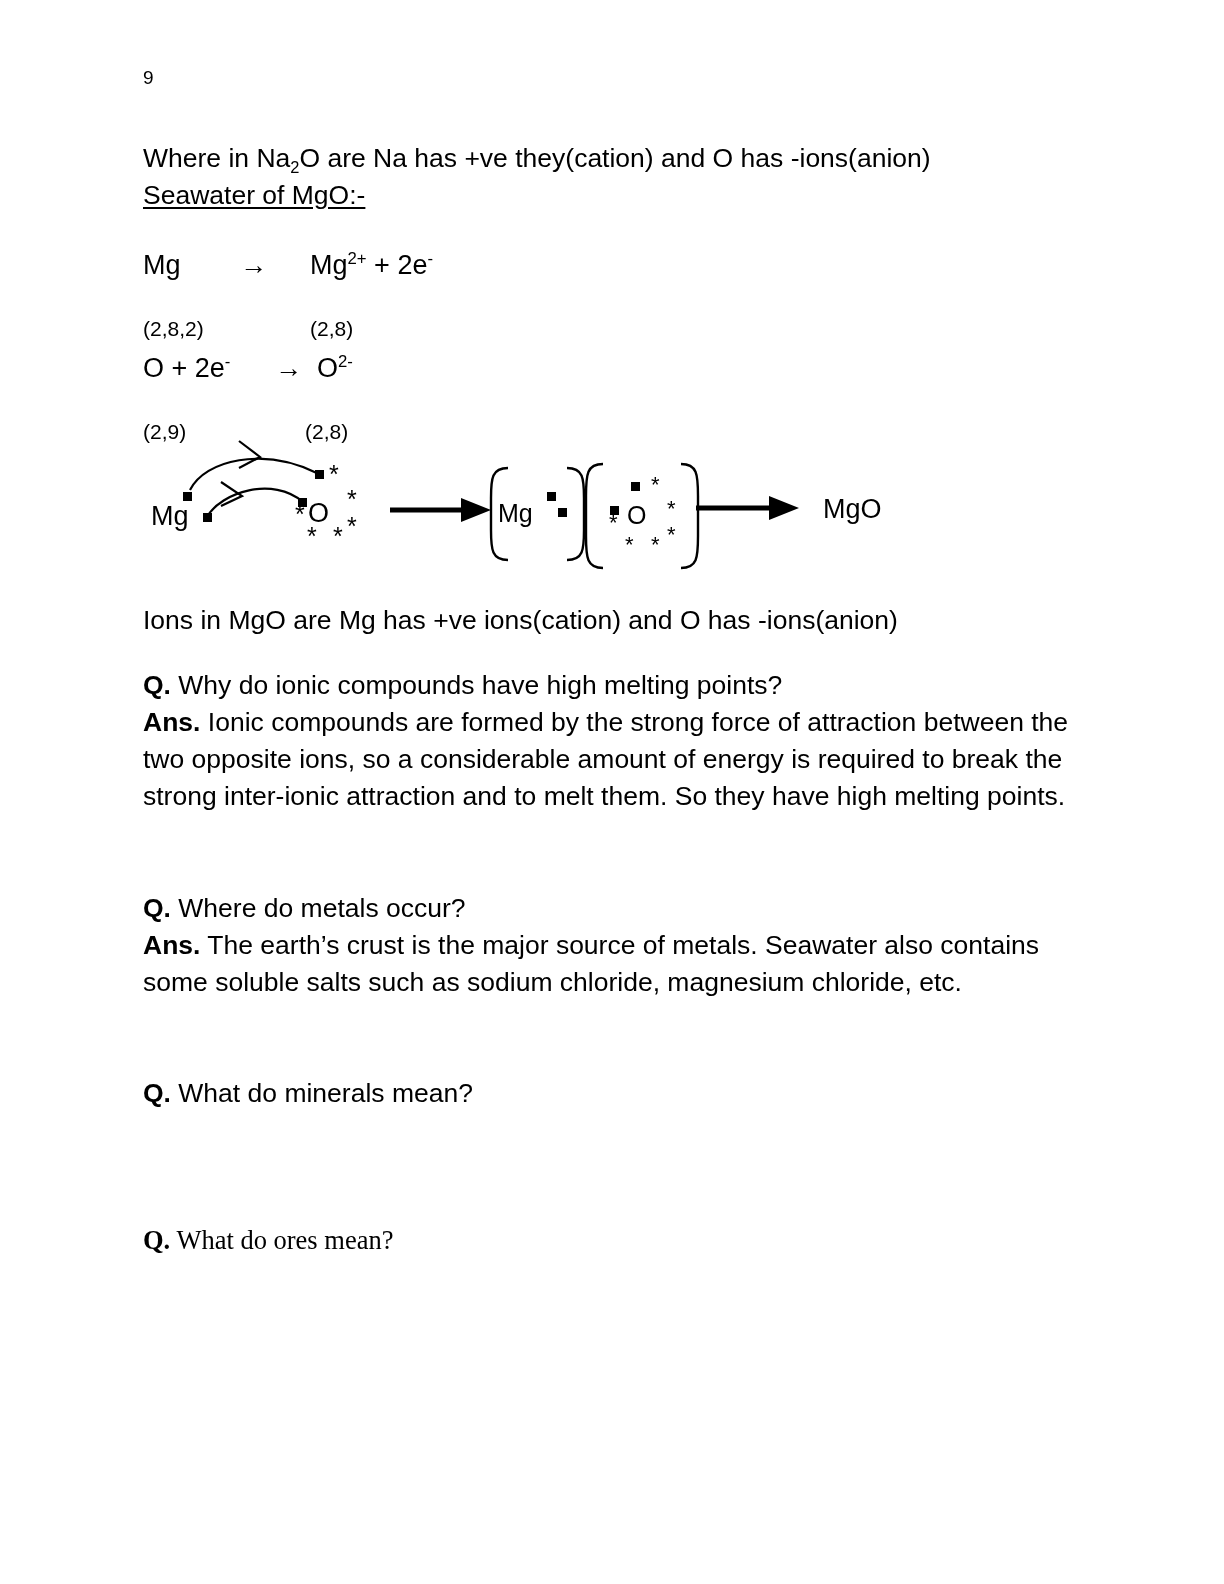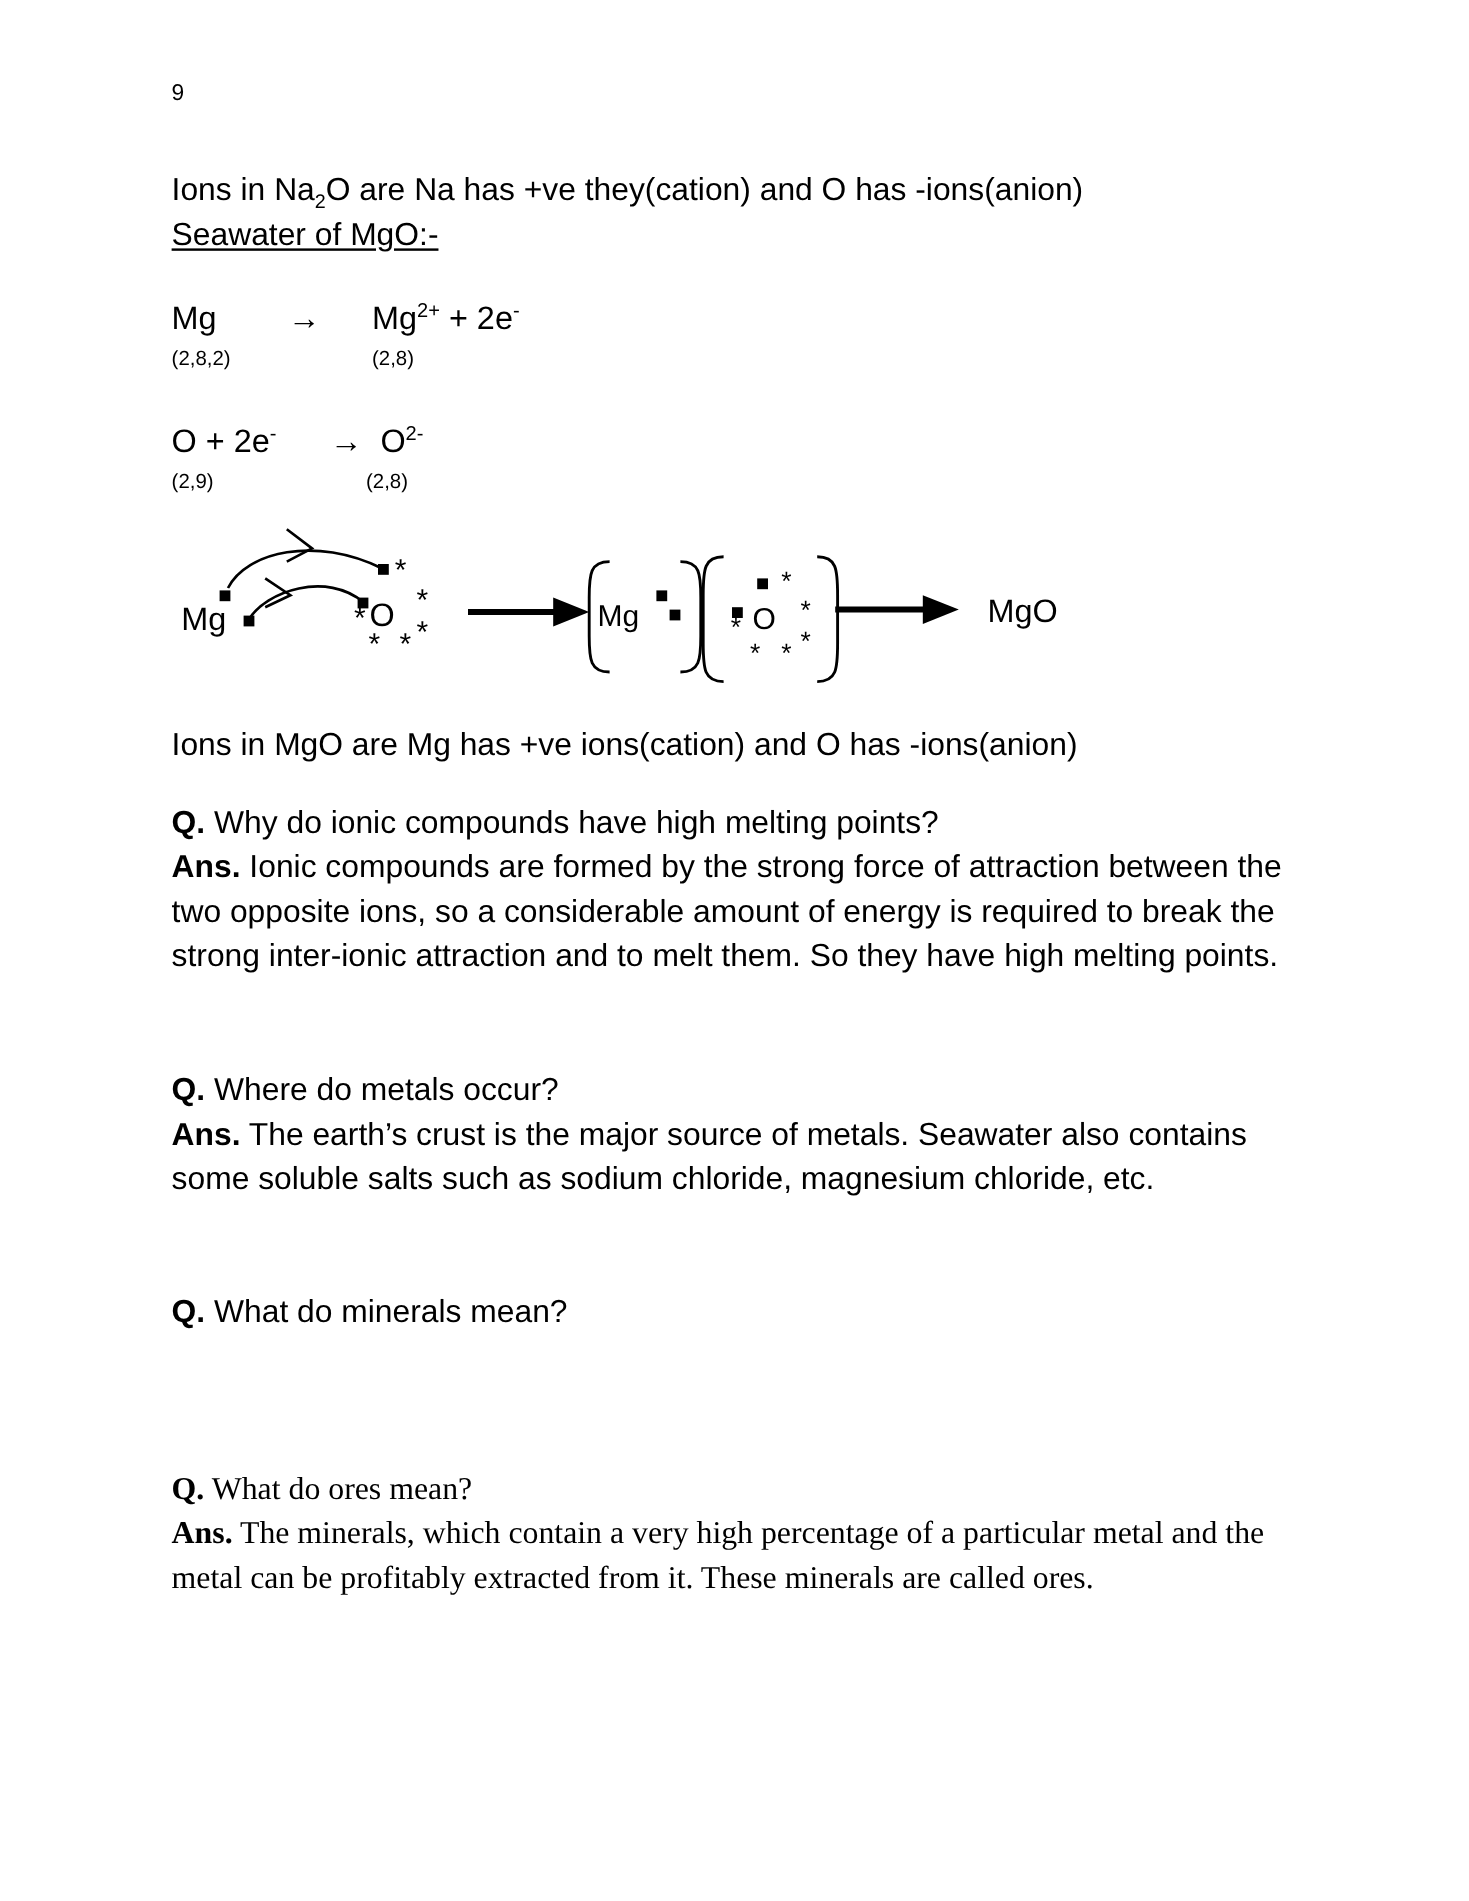--- a/index.html
+++ b/index.html
@@ -28,21 +28,21 @@
     left: 143px;
     width: 930px;
     font-size: 26.5px;
     line-height: 37px;
   }
   .underline { text-decoration: underline; text-underline-offset: 3px; }
   b, .bold { font-weight: bold; }
 
   
   .eq { position: absolute; font-size: 27px; line-height: 1; }
-  .eq-sub { position: absolute; font-size: 17px; line-height: 1; }
+  .eq-sub { position: absolute; font-size: 21px; line-height: 1; margin-top: 28px; }
   .arrow-glyph { font-size: 27px; }
   sup { font-size: 0.62em; vertical-align: super; line-height: 0; }
   sub { font-size: 0.62em; vertical-align: sub; line-height: 0; }
 
   
   .diagram {
     position: absolute;
     left: 143px;
     top: 440px;
     width: 930px;
@@ -71,21 +71,21 @@
   }
 </style>
 </head>
 <body>
 
 <div class="page">
 
   <div class="page-number">9</div>
 
   <div class="body-block" style="top:140px;">
-    <div><span>Ions in Na</span><sub>2</sub><span>O are Na has +ve they(cation) and O has -ions(anion)</span></div>
+    <div><span>Where in Na</span><sub>2</sub><span>O are Na has +ve they(cation) and O has -ions(anion)</span></div>
     <div class="underline">Seawater of MgO:-</div>
   </div>
 
   <div class="eq" style="left:143px; top:252px;">Mg</div>
   <div class="eq arrow-glyph" style="left:240px; top:252px;">→</div>
   <div class="eq" style="left:310px; top:252px;"><span>Mg</span><sup>2+</sup><span> + 2e</span><sup>-</sup></div>
   <div class="eq-sub" style="left:143px; top:290px;">(2,8,2)</div>
   <div class="eq-sub" style="left:310px; top:290px;">(2,8)</div>
 
   <div class="eq" style="left:143px; top:355px;"><span>O + 2e</span><sup>-</sup></div>
@@ -162,16 +162,15 @@
     <div><b>Q.</b><span> Why do ionic compounds have high melting points?</span></div>
     <div><b>Ans.</b><span> Ionic compounds are formed by the strong force of attraction between the two opposite ions, so a considerable amount of energy is required to break the strong inter-ionic attraction and to melt them. So they have high melting points.</span></div>
   </div>
 
   <div class="body-block" style="top:1075px;">
     <div><b>Q.</b><span> What do minerals mean?</span></div>
   </div>
 
   <div class="body-block" style="top:1222px;font-family:Liberation Serif, serif;">
     <div><b>Q.</b><span> What do ores mean?</span></div>
-    <div><b>Ans.</b><span> The minerals, which contain a very high percentage of a particular metal and the metal can be profitably extracted from it. These minerals are called ores.</span></div>
   </div>
 
 </div>
 
 </body></html>

